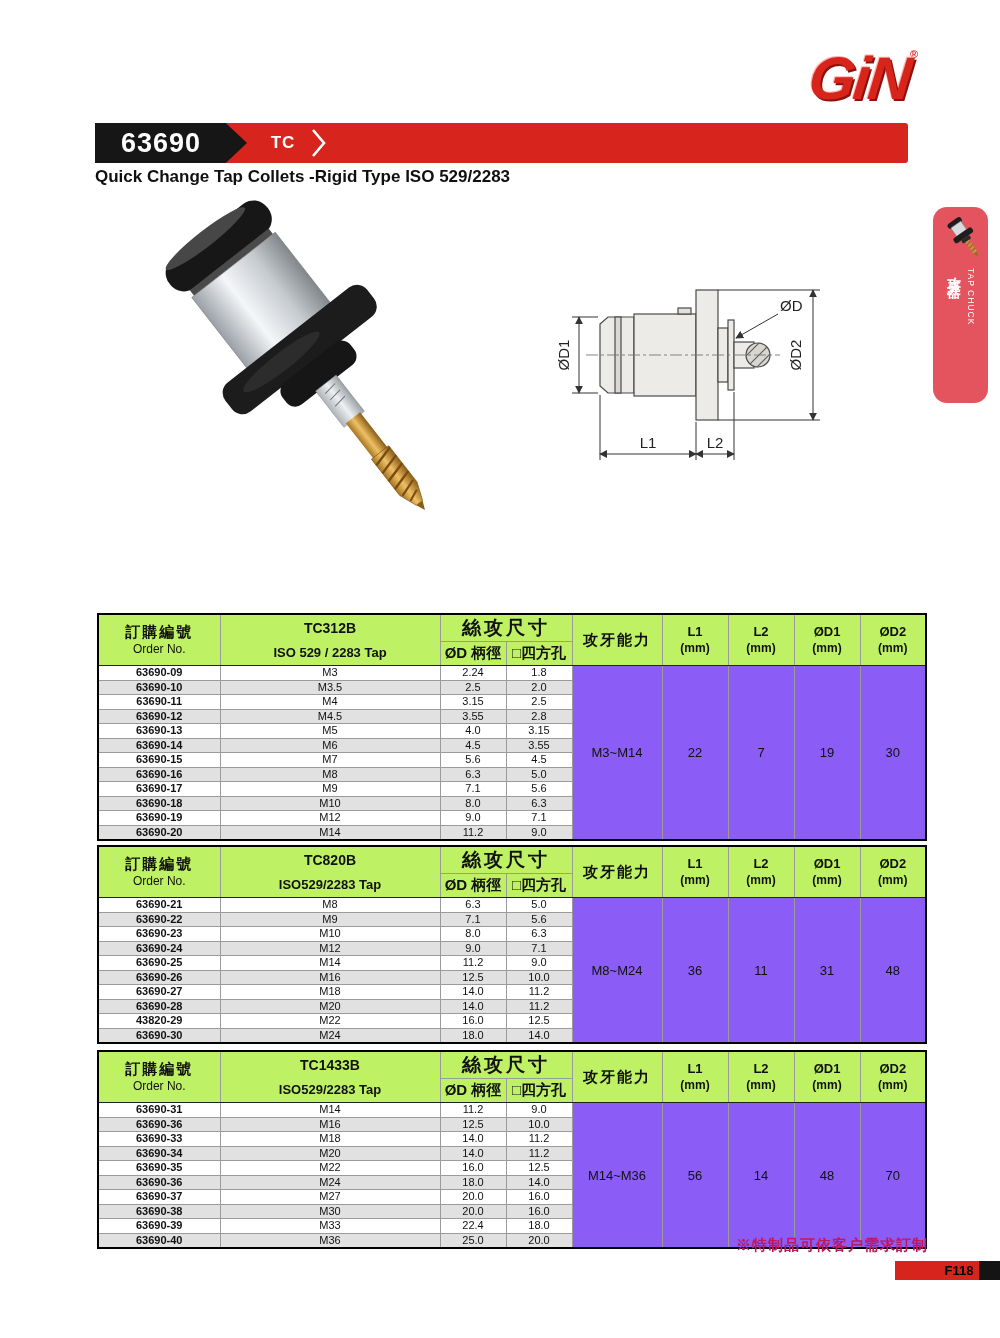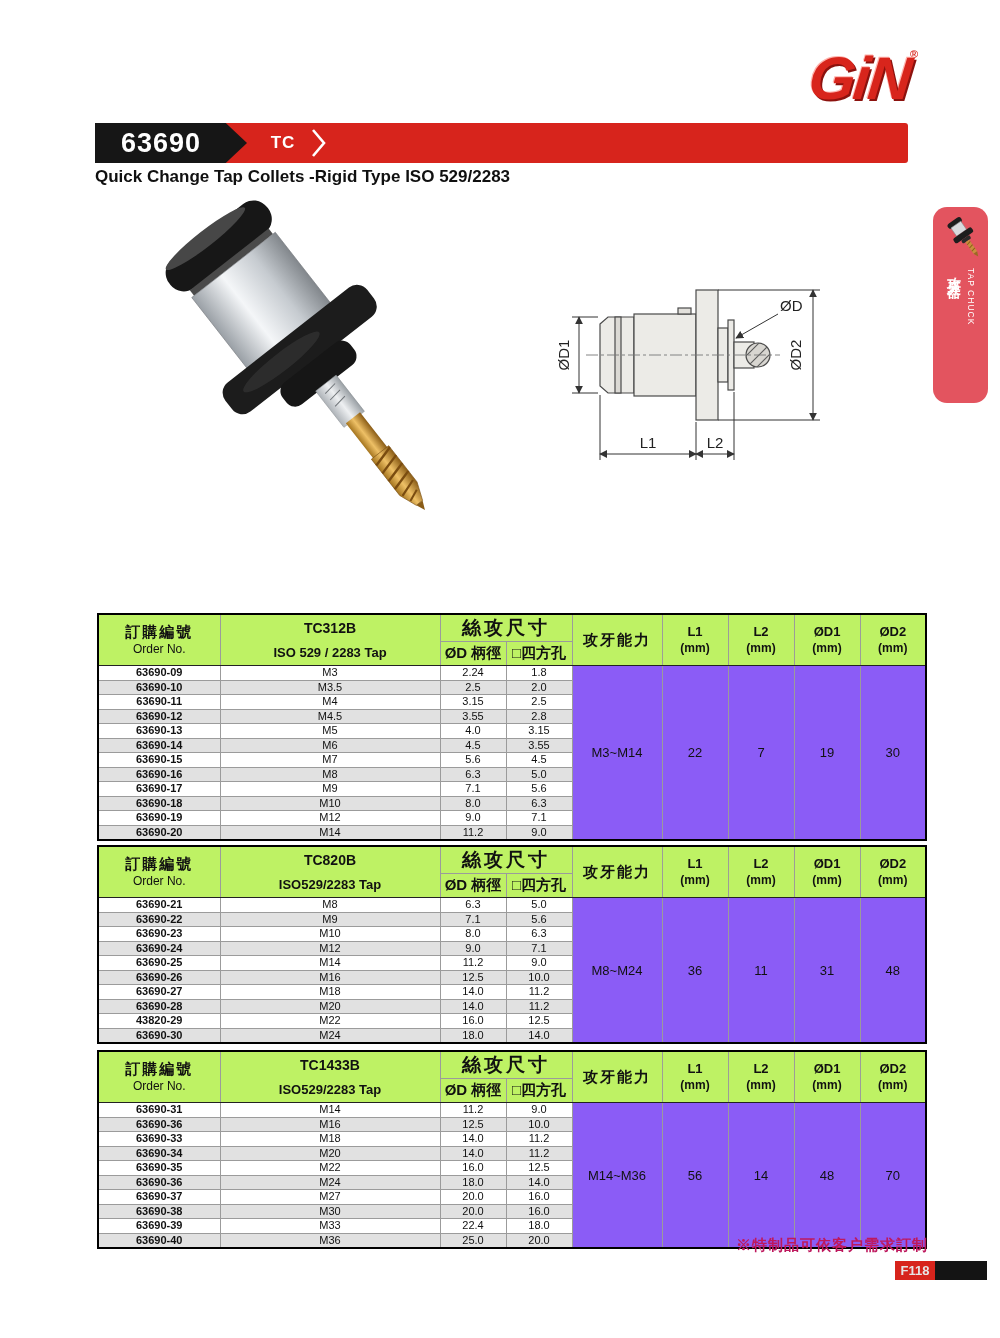--- a/index.html
+++ b/index.html
@@ -70,22 +70,22 @@
   .th-model .m2{font-size:13px;font-weight:700;line-height:1.2;margin-top:8px;}
   .th-tapsize{font-size:19px;font-weight:600;letter-spacing:3px;}
   .th-sub{font-size:15px;font-weight:600;}
   .th-cap{font-size:15px;font-weight:600;letter-spacing:2px;}
   .th-dim .l1{font-size:13px;font-weight:700;line-height:1.3;}
   .th-dim .l2{font-size:12px;font-weight:700;line-height:1.2;}
   
   .note{position:absolute;left:95px;top:1236px;width:833px;text-align:right;
     font-size:15px;font-weight:700;letter-spacing:1px;color:#be185d;}
   .page-badge{position:absolute;left:895px;top:1261px;display:flex;height:19px;}
-  .page-badge .red{width:40px;background:#d7241c;color:#e5e5e5;font-size:13px;font-weight:700;
-    display:flex;align-items:center;justify-content:center;}
+  .page-badge .red{width:40px;background:#d7241c;color:#000000;font-size:13px;font-weight:700;
+    display:flex;align-items:center;justify-content:center;padding-left:44px;}
   .page-badge .black{width:52px;background:#141414;}
 </style>
 </head>
 <body>
 
 <div class="logo">
   <span class="gin">GiN</span><span class="reg">®</span>
 </div>
 
 <div class="banner">

